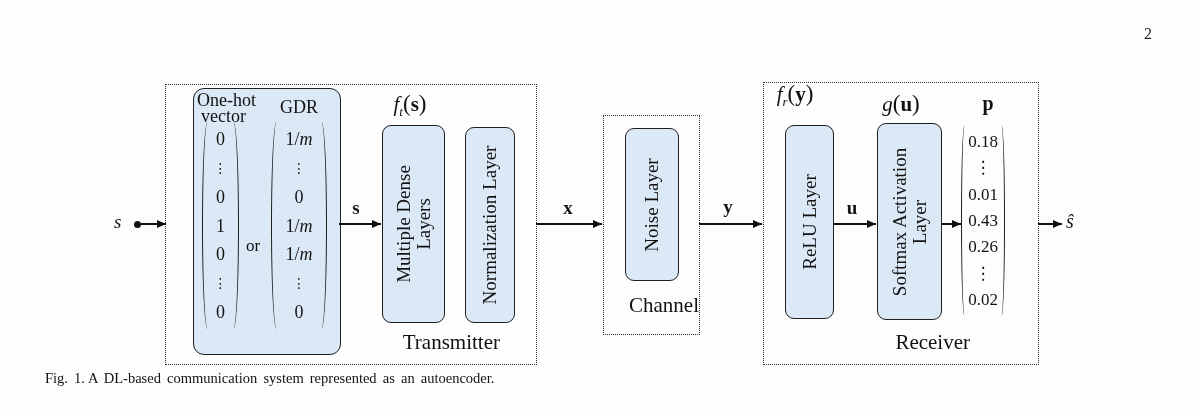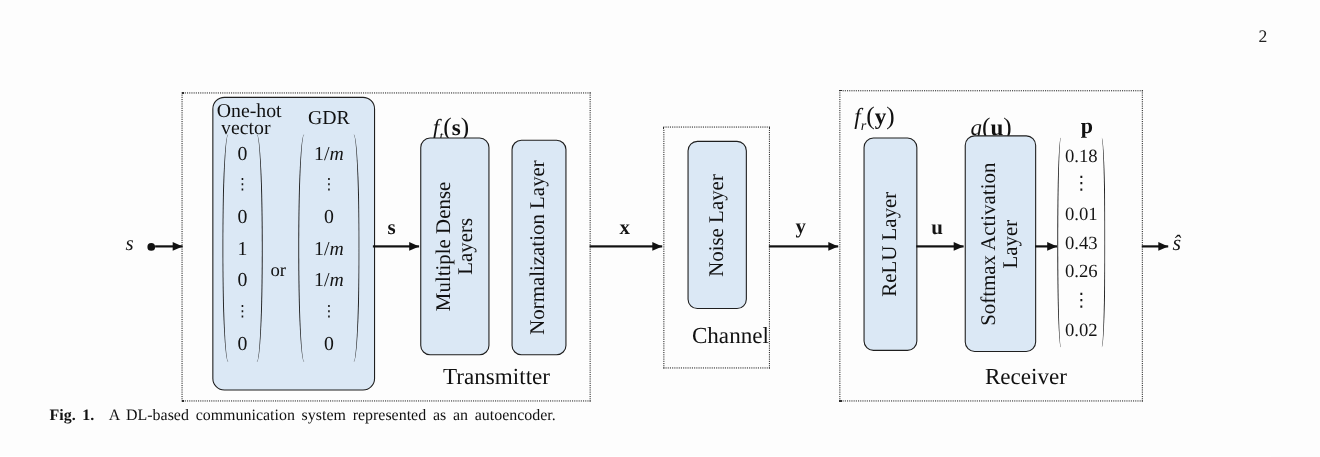--- a/index.html
+++ b/index.html
@@ -37,27 +37,27 @@
   .vector{position:absolute;display:flex;flex-direction:row;align-items:stretch;}
   .vparen{width:10px;border:0 solid var(--box-border);border-radius:50%;}
   .vparen.l{border-left-width:1.7px;}
   .vparen.r{border-right-width:1.7px;}
   .ventries{flex:1;display:flex;flex-direction:column;padding:3px 0;}
   .ventry{flex:1;display:flex;align-items:center;justify-content:center;font-size:18px;line-height:1;}
   .ventry i{font-style:italic;}
   .ventry.dots{font-size:14px;font-family:"DejaVu Sans",sans-serif;letter-spacing:0;}
   .pvec .ventry{font-size:17px;}
   
-  .flabel{position:absolute;font-size:21px;text-align:center;white-space:nowrap;color:#111;margin-top:12px;}
+  .flabel{position:absolute;font-size:21px;text-align:center;white-space:nowrap;color:#111;}
   .flabel .fname{font-style:italic;}
   .flabel sub{font-size:13px;font-style:italic;}
   .flabel .paren{font-size:23px;}
   .flabel .farg{font-weight:bold;}
   .caption{position:absolute;font-size:14.5px;color:#111;white-space:nowrap;word-spacing:2.5px;}
-  .caption .figlab{margin-right:13px;font-weight:bold;}
+  .caption .figlab{margin-right:3px;}
   .pagenum{position:absolute;font-size:16px;color:#222;}
 </style>
 </head>
 <body>
 
 <div class="page">
 
   <div class="pagenum" style="left:1144px;top:25px;">2</div>
 
   <div class="dashed-box" style="left:165px;top:84px;width:370px;height:279px;"></div>

